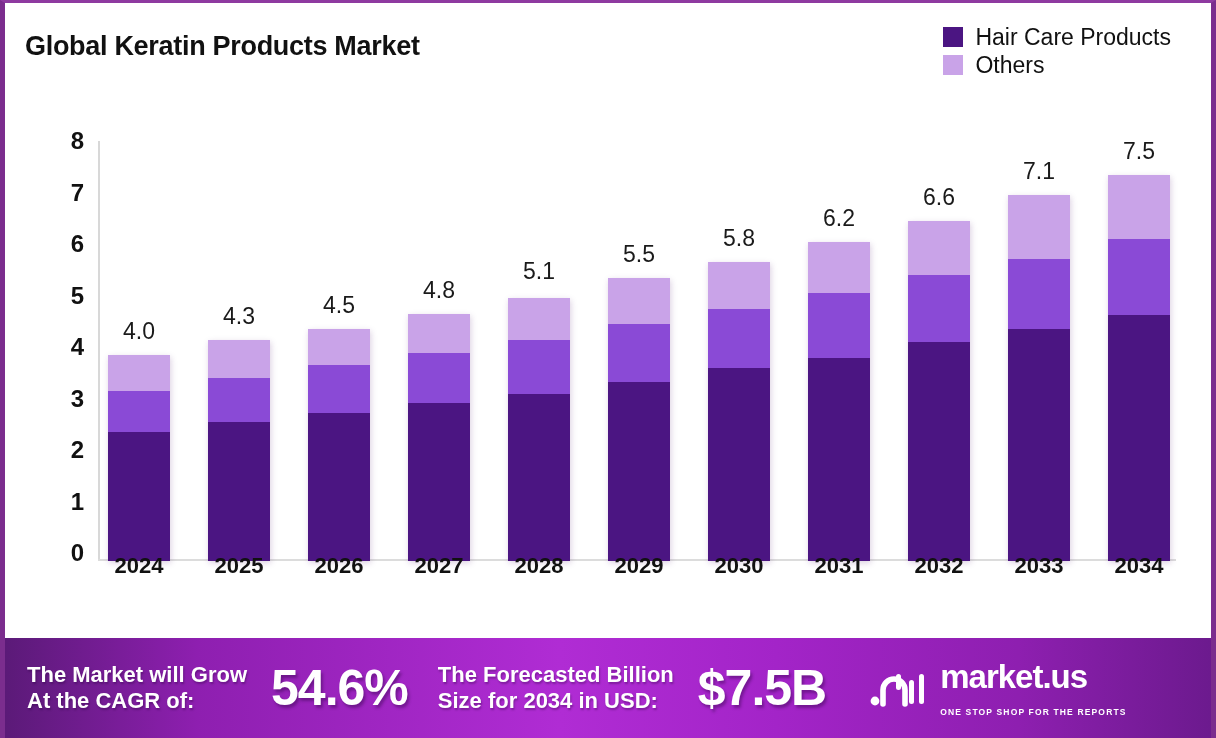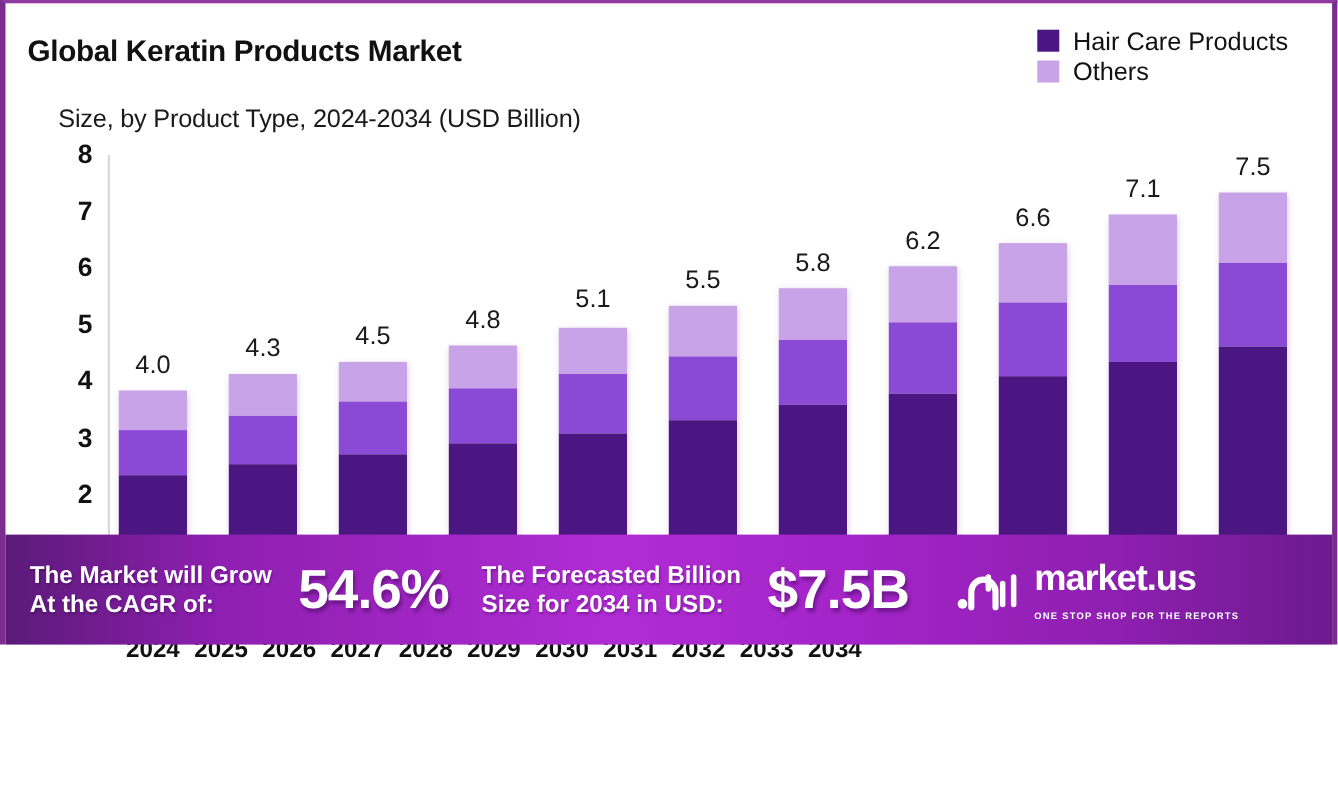--- a/index.html
+++ b/index.html
@@ -4,21 +4,21 @@
 <style>
   * { box-sizing: border-box; margin: 0; padding: 0; }
   html, body {
     width: 1216px; height: 738px;
     background: #ffffff;
     font-family: "Liberation Sans", sans-serif;
     overflow: hidden;
   }
   #root {
     position: relative;
-    width: 1216px; height: 586px;
+    width: 1216px; height: 738px;
     background: #ffffff;
     border-left: 5px solid #7b2d8e;
     border-right: 5px solid #7b2d8e;
     border-top: 3px solid #8e3aa0;
   }
   
   .chart-title {
     position: absolute; left: 20px; top: 28px;
     font-size: 27px; font-weight: bold; color: #111111;
     letter-spacing: -0.3px;
@@ -69,23 +69,23 @@
     position: relative; width: 62px;
     display: flex; flex-direction: column;
     box-shadow: 1px 2px 6px rgba(90,40,120,0.22);
   }
   .seg { width: 100%; }
   .bar-value {
     position: absolute; left: 50%; transform: translateX(-50%);
     font-size: 23px; color: #1a1a1a; white-space: nowrap;
   }
   .xlabels {
-    position: absolute; left: 103px; top: 574px;
+    position: absolute; left: 103px; top: 550px;
     width: 1062px;
-    display: flex; justify-content: flex-start;
+    display: flex; justify-content: space-between;
   }
   .xlabel {
     width: 62px; text-align: center;
     font-size: 22px; font-weight: bold; color: #111111;
   }
   
   .banner {
     position: absolute; left: 0; right: 0; bottom: 0;
     height: 100px;
     background: linear-gradient(90deg, #5b1a78 0%, #8e1fb0 16%, #b02cd4 46%, #a324c8 64%, #8e1fb0 84%, #6c1a8e 100%);
@@ -112,21 +112,20 @@
     color: #ffffff; font-size: 8.5px; font-weight: bold;
     letter-spacing: 1.15px; margin-top: 15px;
   }
 </style>
 </head>
 <body>
 
 <div id="root">
 
   <div class="chart-title">Global Keratin Products Market</div>
-  <div class="chart-subtitle">Size, by Product Type, 2024-2034 (USD Billion)</div>
 
   <div class="legend" id="legend">
       <div class="legend-row">
         <span class="legend-swatch" style="background: rgb(75, 21, 130);"></span>
         <span class="legend-label">Hair Care Products</span>
       </div>
       <div class="legend-row">
         <span class="legend-swatch" style="background: rgb(201, 163, 232);"></span>
         <span class="legend-label">Others</span>
       </div>

